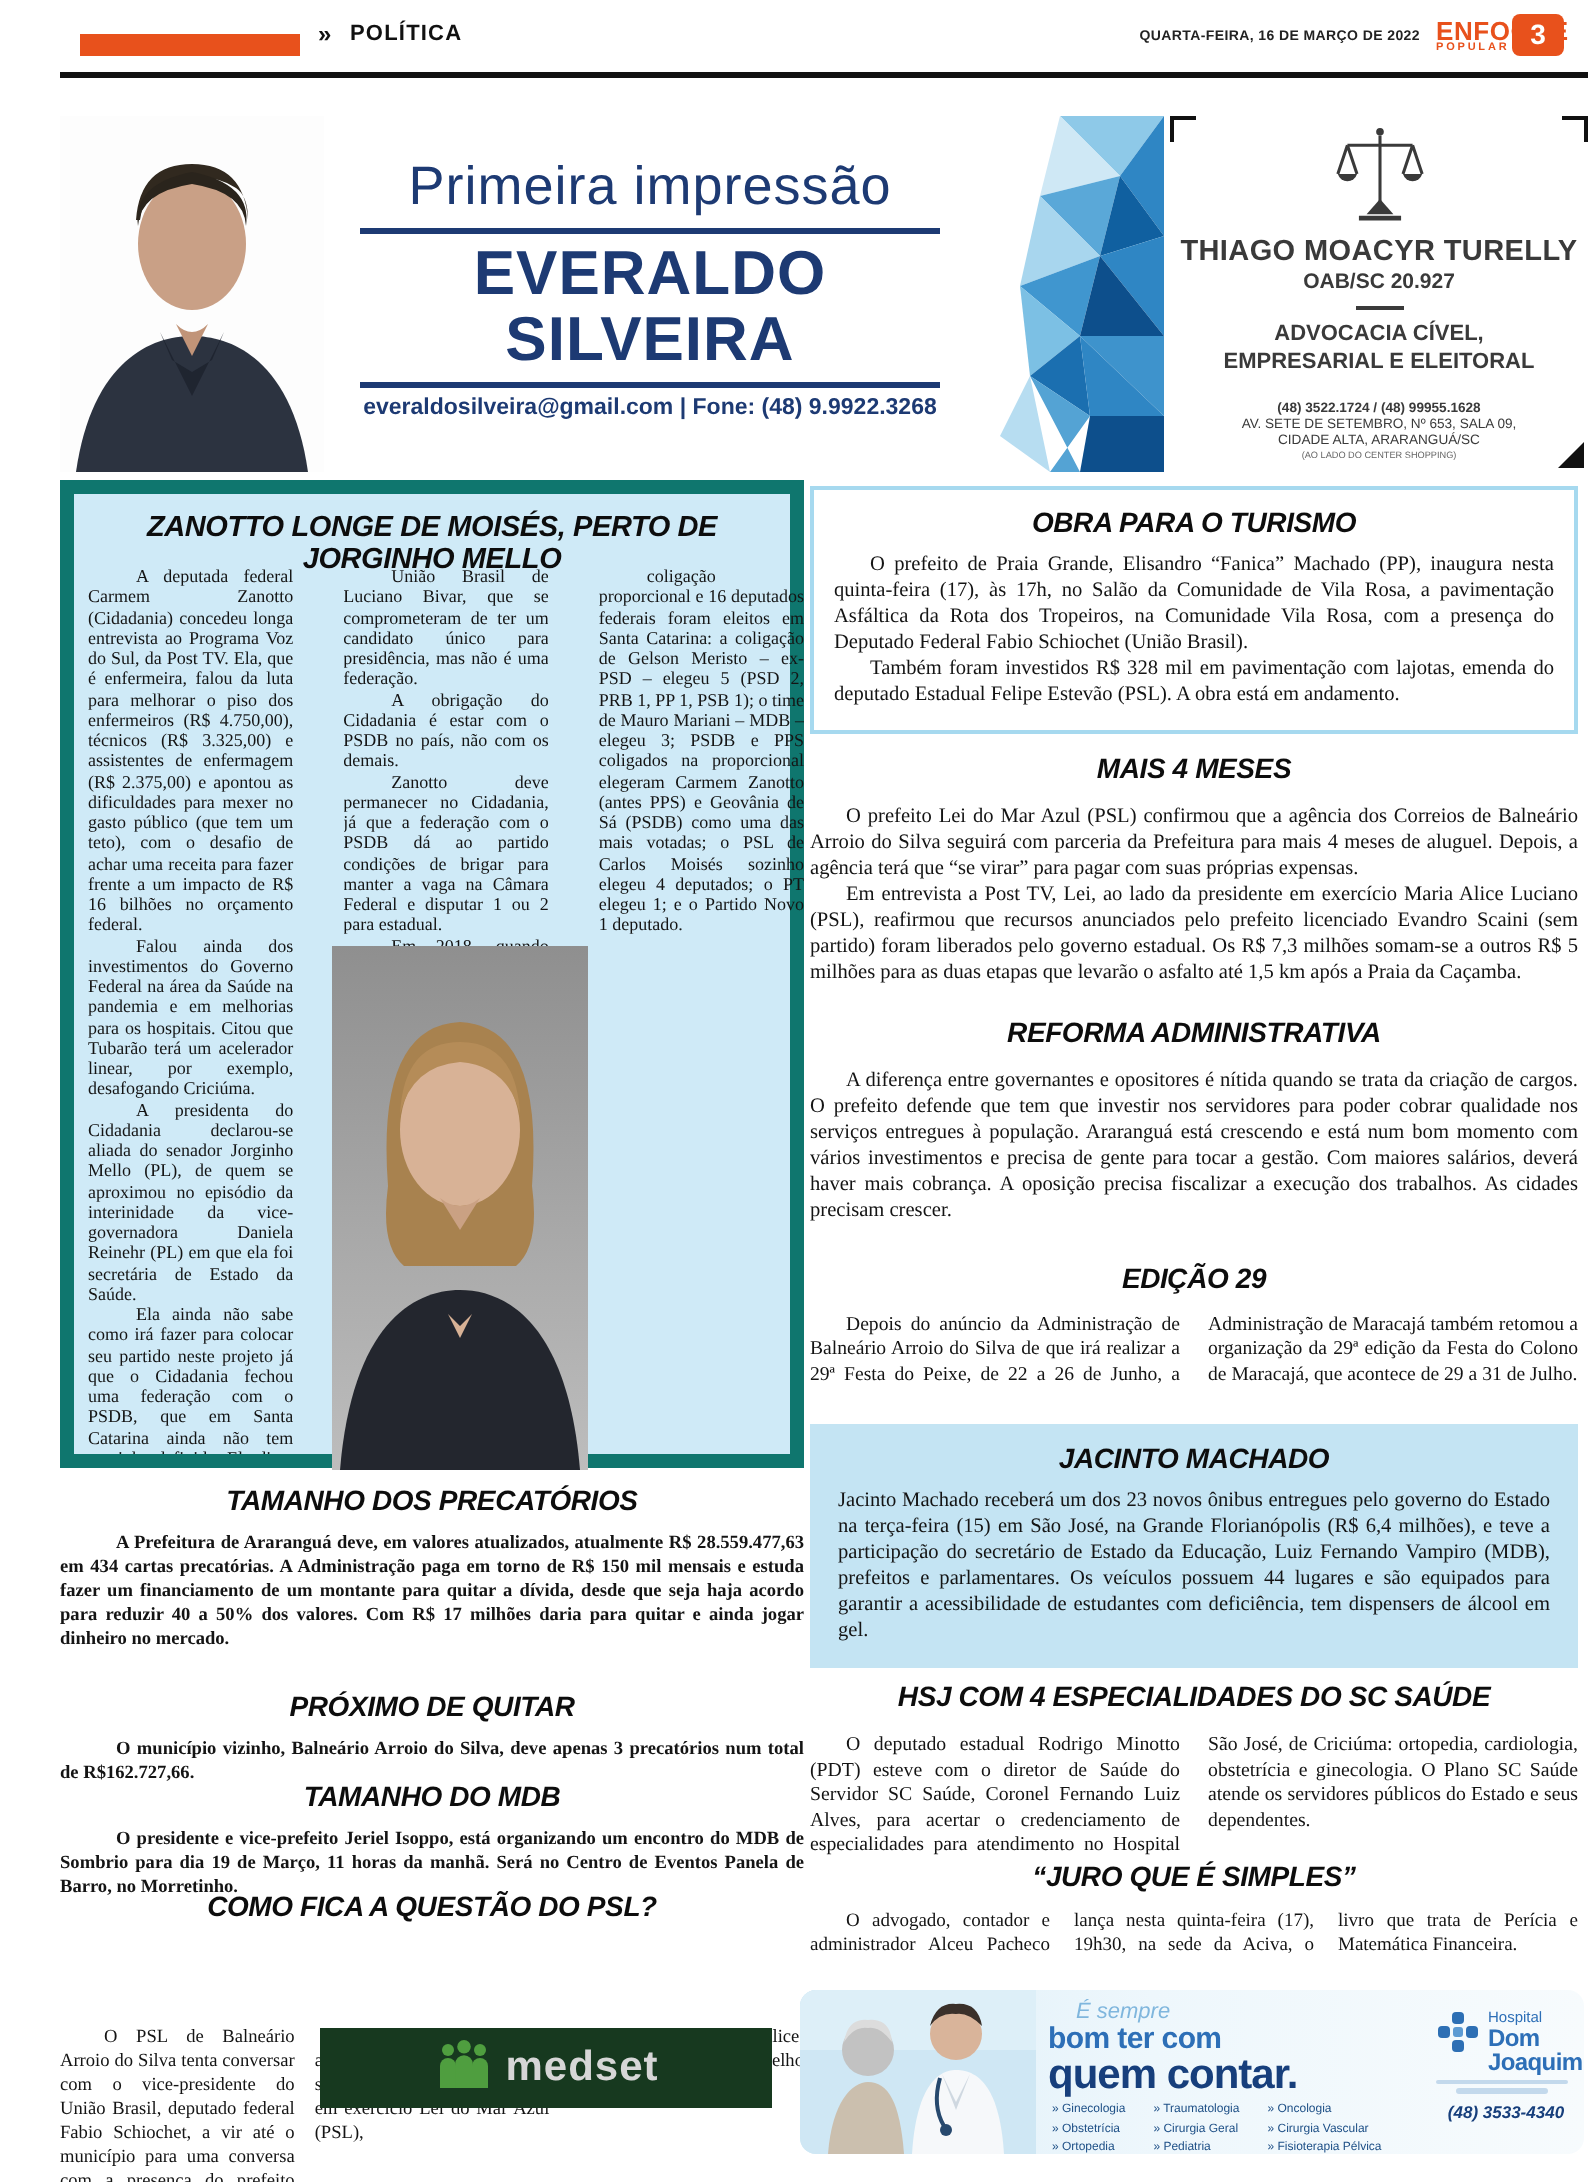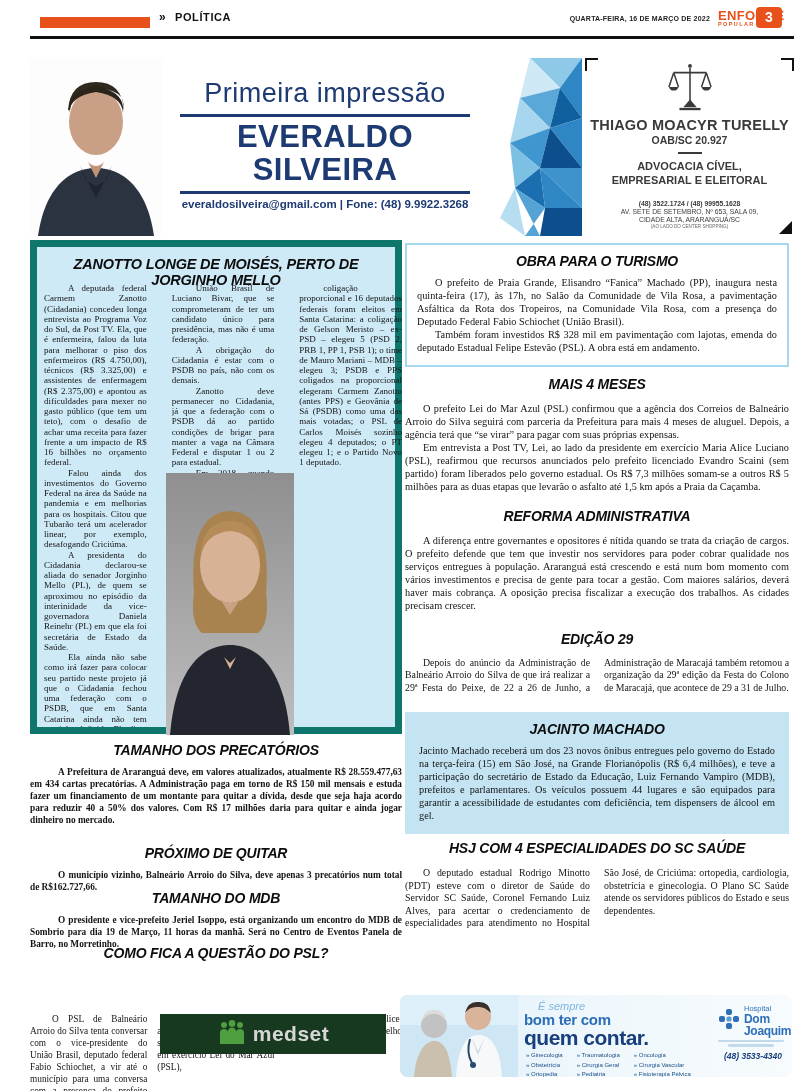--- a/index.html
+++ b/index.html
@@ -89,21 +89,21 @@
               background:linear-gradient(90deg,#dceef8 0%, #eef7fc 45%, #f7fbfd 100%);
               font-family:"Liberation Sans", sans-serif; }
   #hosp-photo { position:absolute; left:0; top:0; width:118px; height:82px; }
   #hosp-tag { position:absolute; left:124px; top:6px; line-height:1; }
   #hosp-tag .t1 { font-size:11px; font-style:italic; color:#7fb6dd; margin-left:14px; }
   #hosp-tag .t2 { font-size:15px; font-weight:bold; color:#2d6fb7; letter-spacing:-0.3px; }
   #hosp-tag .t3 { font-size:21px; font-weight:bold; color:#173f7c; letter-spacing:-0.5px; }
   #hosp-specs { position:absolute; left:126px; top:56px; display:flex; gap:14px; }
   .spec-col { font-size:6px; color:#1d4f86; line-height:1.6; white-space:nowrap; }
   #hosp-logo { position:absolute; left:318px; top:10px; width:70px; text-align:left; }
-  #hosp-logo-row { display:flex; align-items:center; gap:4px; }
+  #hosp-logo-row { display:flex; align-items:flex-start; gap:4px; }
   #hosp-logo .l1 { font-size:7.5px; color:#2d6fb7; line-height:1; }
   #hosp-logo .l2 { font-size:12px; font-weight:bold; color:#2d6fb7; line-height:1.05; letter-spacing:-0.3px; }
   .logo-bar { height:2.5px; background:#c3d9ec; margin-top:2px; border-radius:2px; }
   #hosp-phone { font-size:8.5px; font-weight:bold; font-style:italic; color:#173f7c; margin-top:4px; text-align:center; }
 </style>
 </head>
 <body>
 
 <div id="page">
 
@@ -319,20 +319,26 @@
     </div>
   </div>
 
   <div class="abs right-sec" style="top:840px">
     <div class="h-sec">HSJ COM 4 ESPECIALIDADES DO SC SAÚDE</div>
     <div class="body-md cols2" style="margin-top:11px; font-size:9.9px">
       <p>O deputado estadual Rodrigo Minotto (PDT) esteve com o diretor de Saúde do Servidor SC Saúde, Coronel Fernando Luiz Alves, para acertar o credenciamento de especialidades para atendimento no Hospital São José, de Criciúma: ortopedia, cardiologia, obstetrícia e ginecologia. O Plano SC Saúde atende os servidores públicos do Estado e seus dependentes.</p>
     </div>
   </div>
 
+  <div class="abs right-sec" style="top:930px">
+    <div class="h-sec">“JURO QUE É SIMPLES”</div>
+    <div class="body-md cols3" style="margin-top:9px; font-size:9.5px">
+      <p>O advogado, contador e administrador Alceu Pacheco lança nesta quinta-feira (17), 19h30, na sede da Aciva, o livro que trata de Perícia e Matemática Financeira.</p>
+    </div>
+  </div>
 
   <div class="abs" id="hospital">
     <div id="hosp-photo">
       <svg width="118" height="82" viewBox="0 0 118 82">
         <rect width="118" height="82" fill="#cfe7f4"></rect>
         <rect x="0" y="0" width="118" height="30" fill="#ddeff8"></rect>
         <circle cx="34" cy="30" r="13" fill="#c2c2c2"></circle>
         <path d="M22,26 Q24,14 34,15 Q45,14 46,26 Q40,18 34,19 Q27,18 22,26 Z" fill="#dcdcdc"></path>
         <path d="M14,82 C16,56 26,46 34,46 C44,46 50,56 52,82 Z" fill="#cbbfae"></path>
         <circle cx="78" cy="22" r="13" fill="#d9b49a"></circle>

